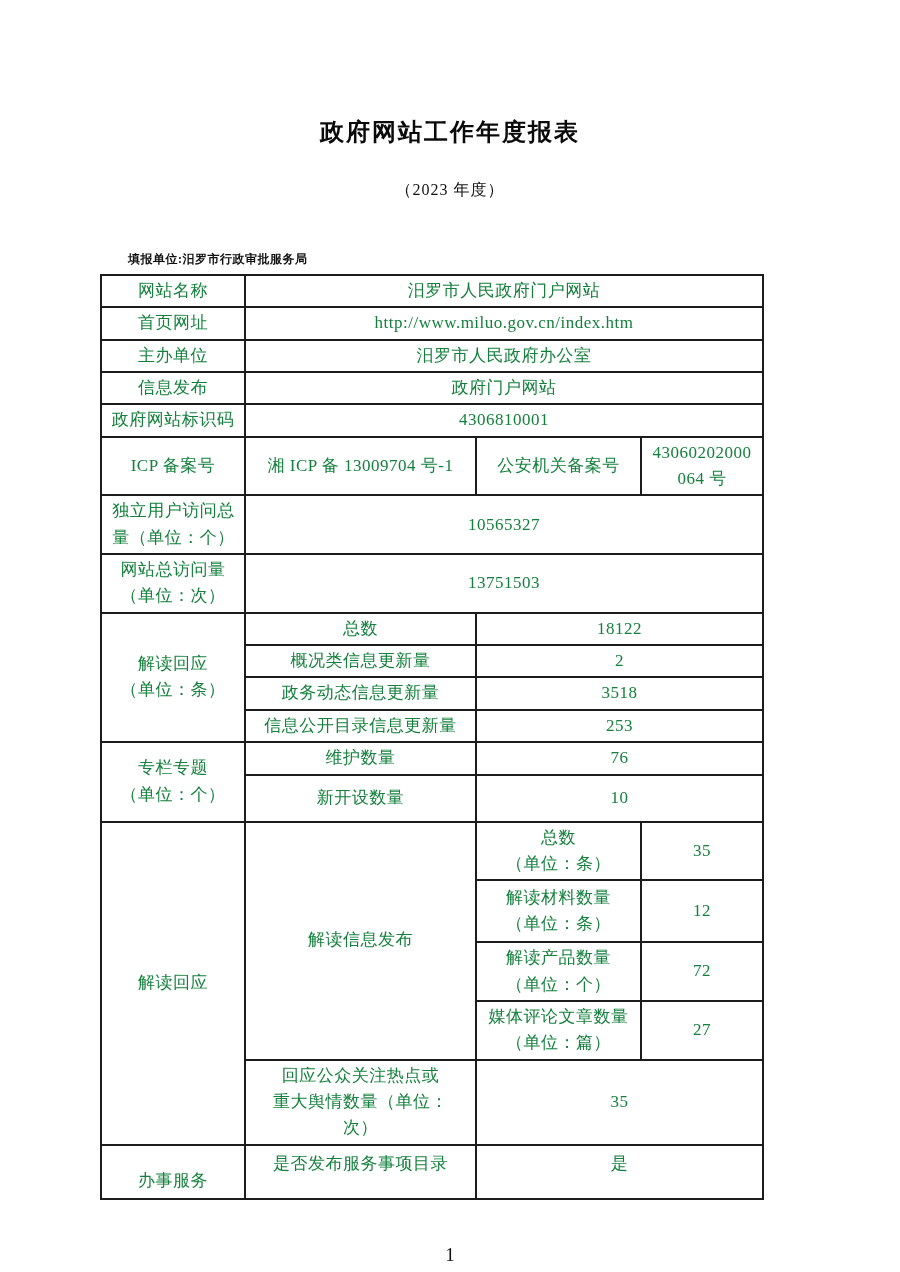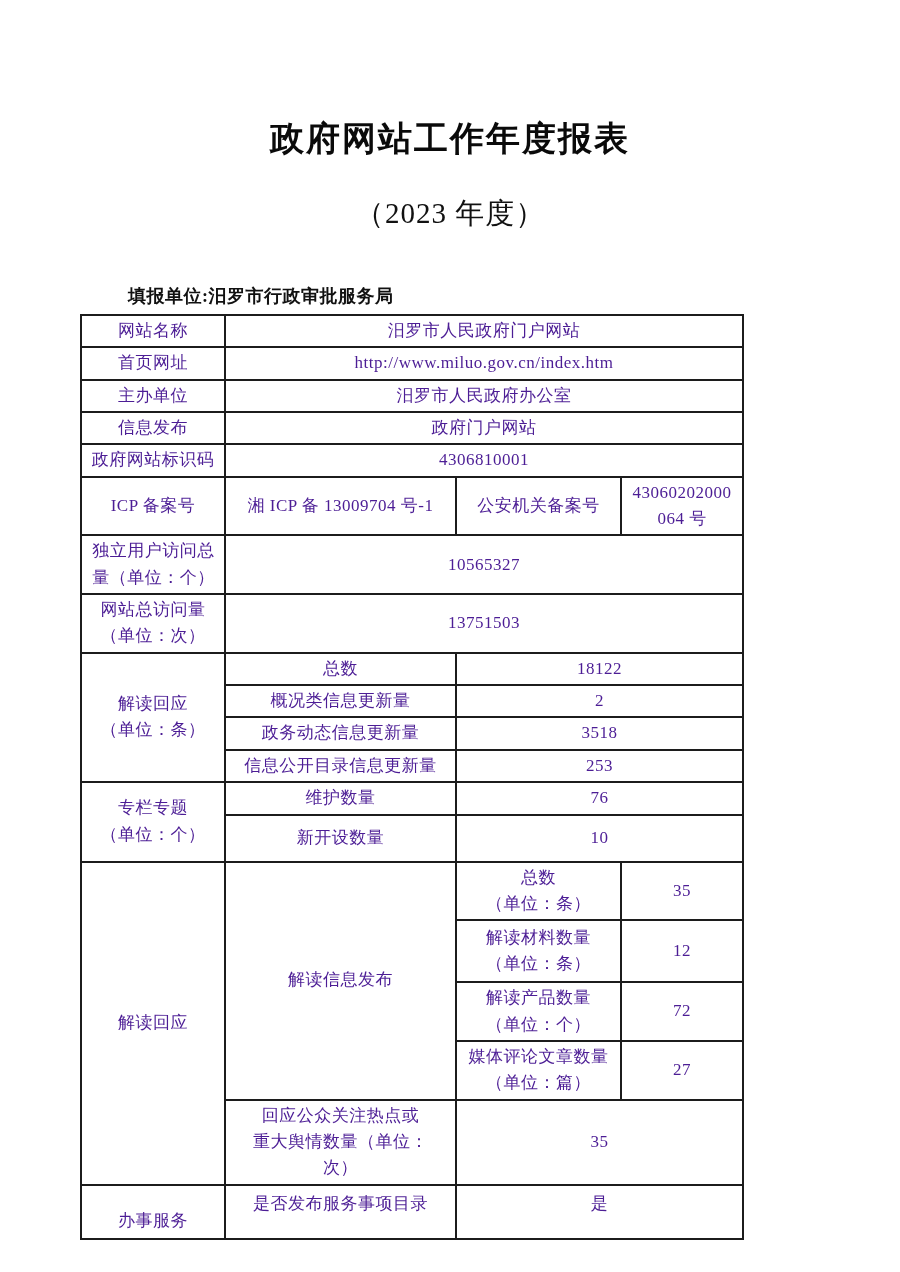--- a/index.html
+++ b/index.html
@@ -10,46 +10,46 @@
     background: #ffffff;
     color: #111111;
     overflow: hidden;
   }
   .title {
     margin: 0;
     padding-top: 116px;
     text-align: center;
     font-family: "Liberation Sans", sans-serif;
     font-weight: 700;
-    font-size: 34px;
+    font-size: 24px;
     letter-spacing: 2px;
     color: #0a0a0a;
   }
   .subtitle {
     margin-top: 32px;
     text-align: center;
     font-family: "Liberation Serif", serif;
-    font-size: 29px;
+    font-size: 16px;
     letter-spacing: 1px;
   }
   .unit {
     margin: 50px 0 6px 128px;
     font-family: "Liberation Serif", serif;
     font-weight: 700;
-    font-size: 18px;
+    font-size: 12px;
     letter-spacing: 0.5px;
   }
   table.report {
-    margin-left: 80px;
+    margin-left: 100px;
     width: 662px;
     border-collapse: collapse;
     table-layout: fixed;
     font-family: "Liberation Serif", serif;
     font-size: 17px;
-    color: #4c1d95;
+    color: #15803d;
   }
   table.report td {
     border: 2px solid #1c1c1c;
     text-align: center;
     vertical-align: middle;
     padding: 2px 4px;
     line-height: 1.55;
     white-space: pre-line;
     letter-spacing: 0.5px;
     overflow: hidden;

